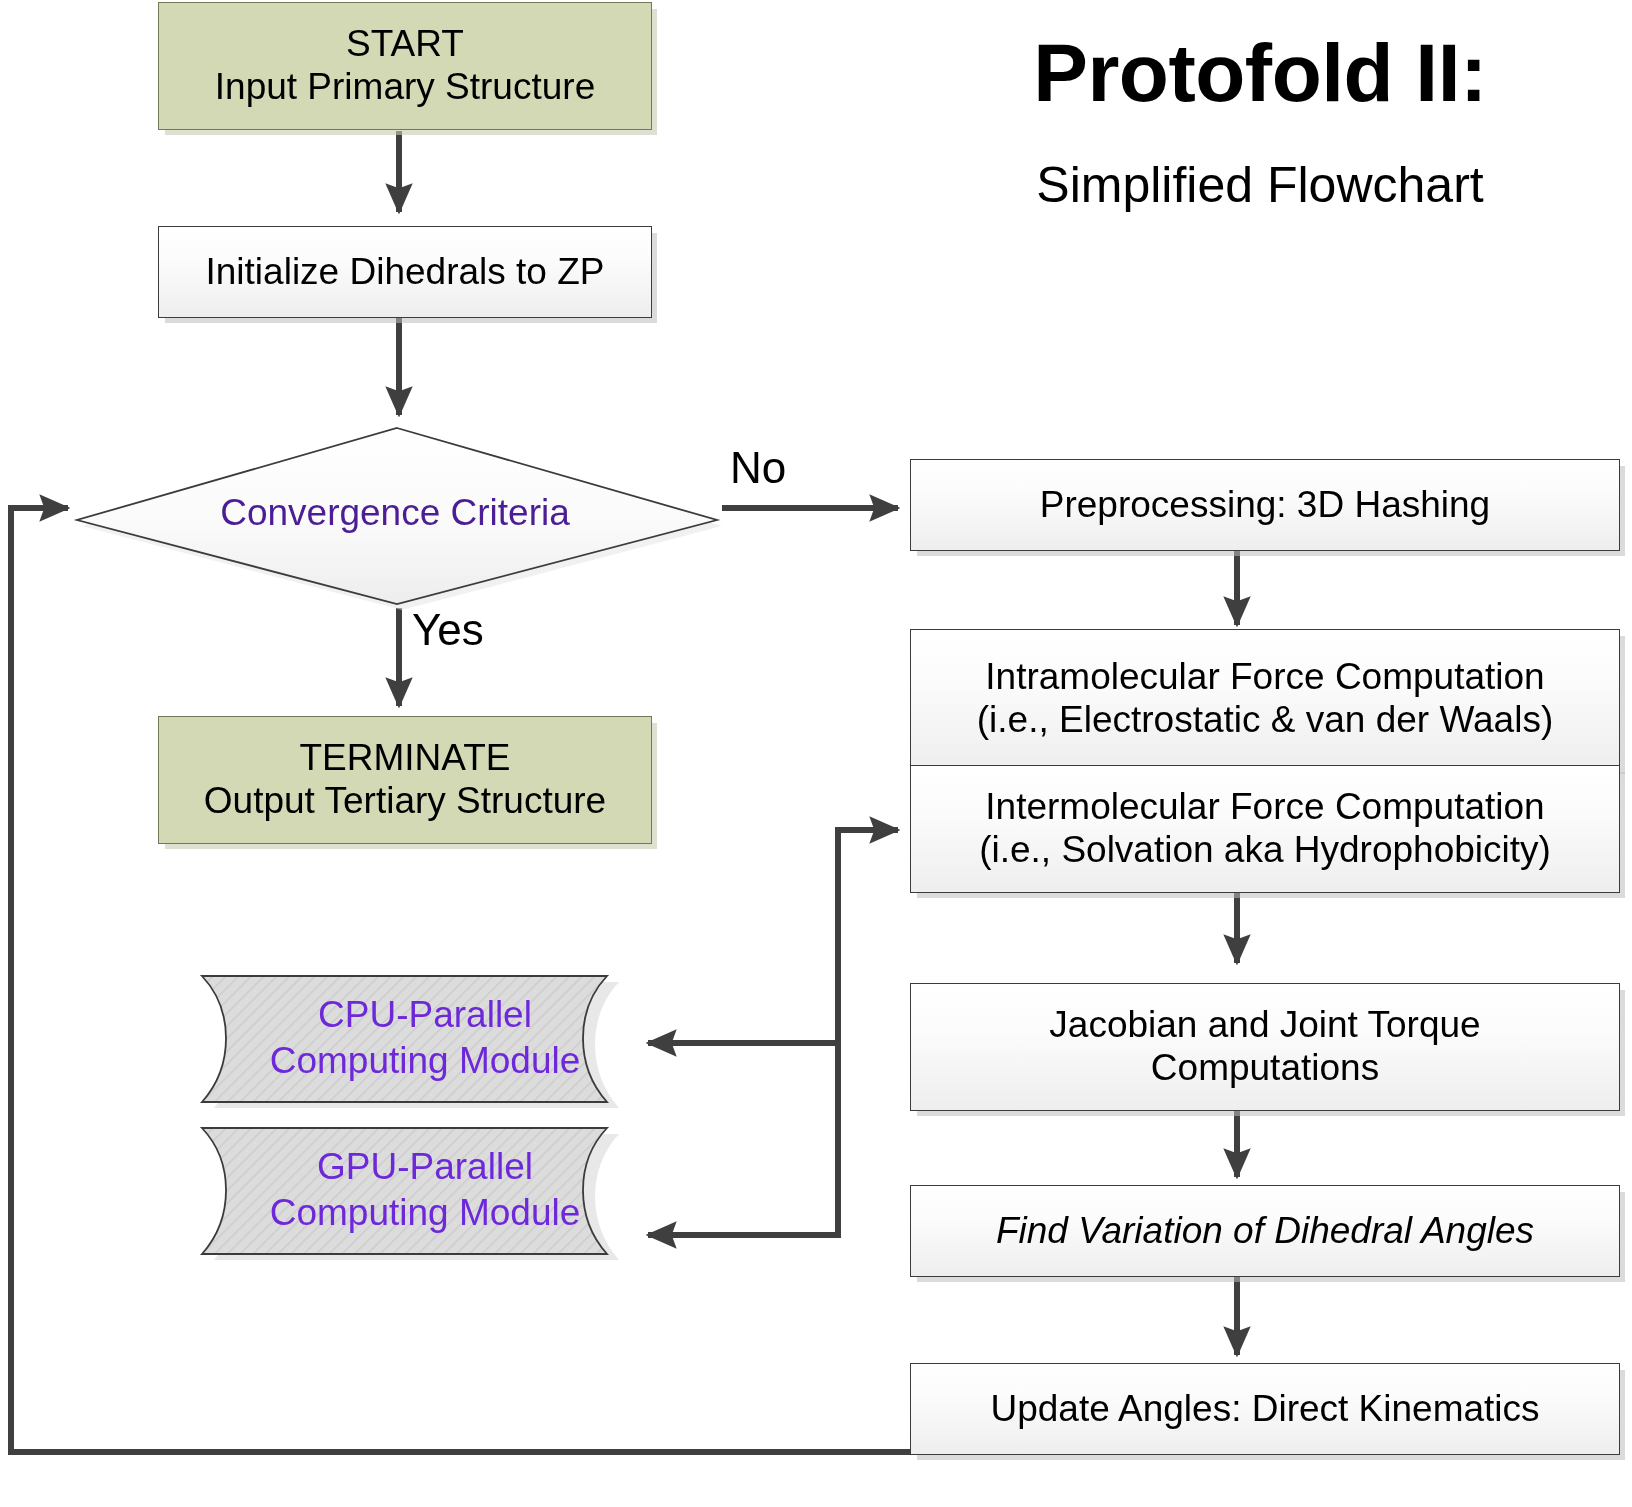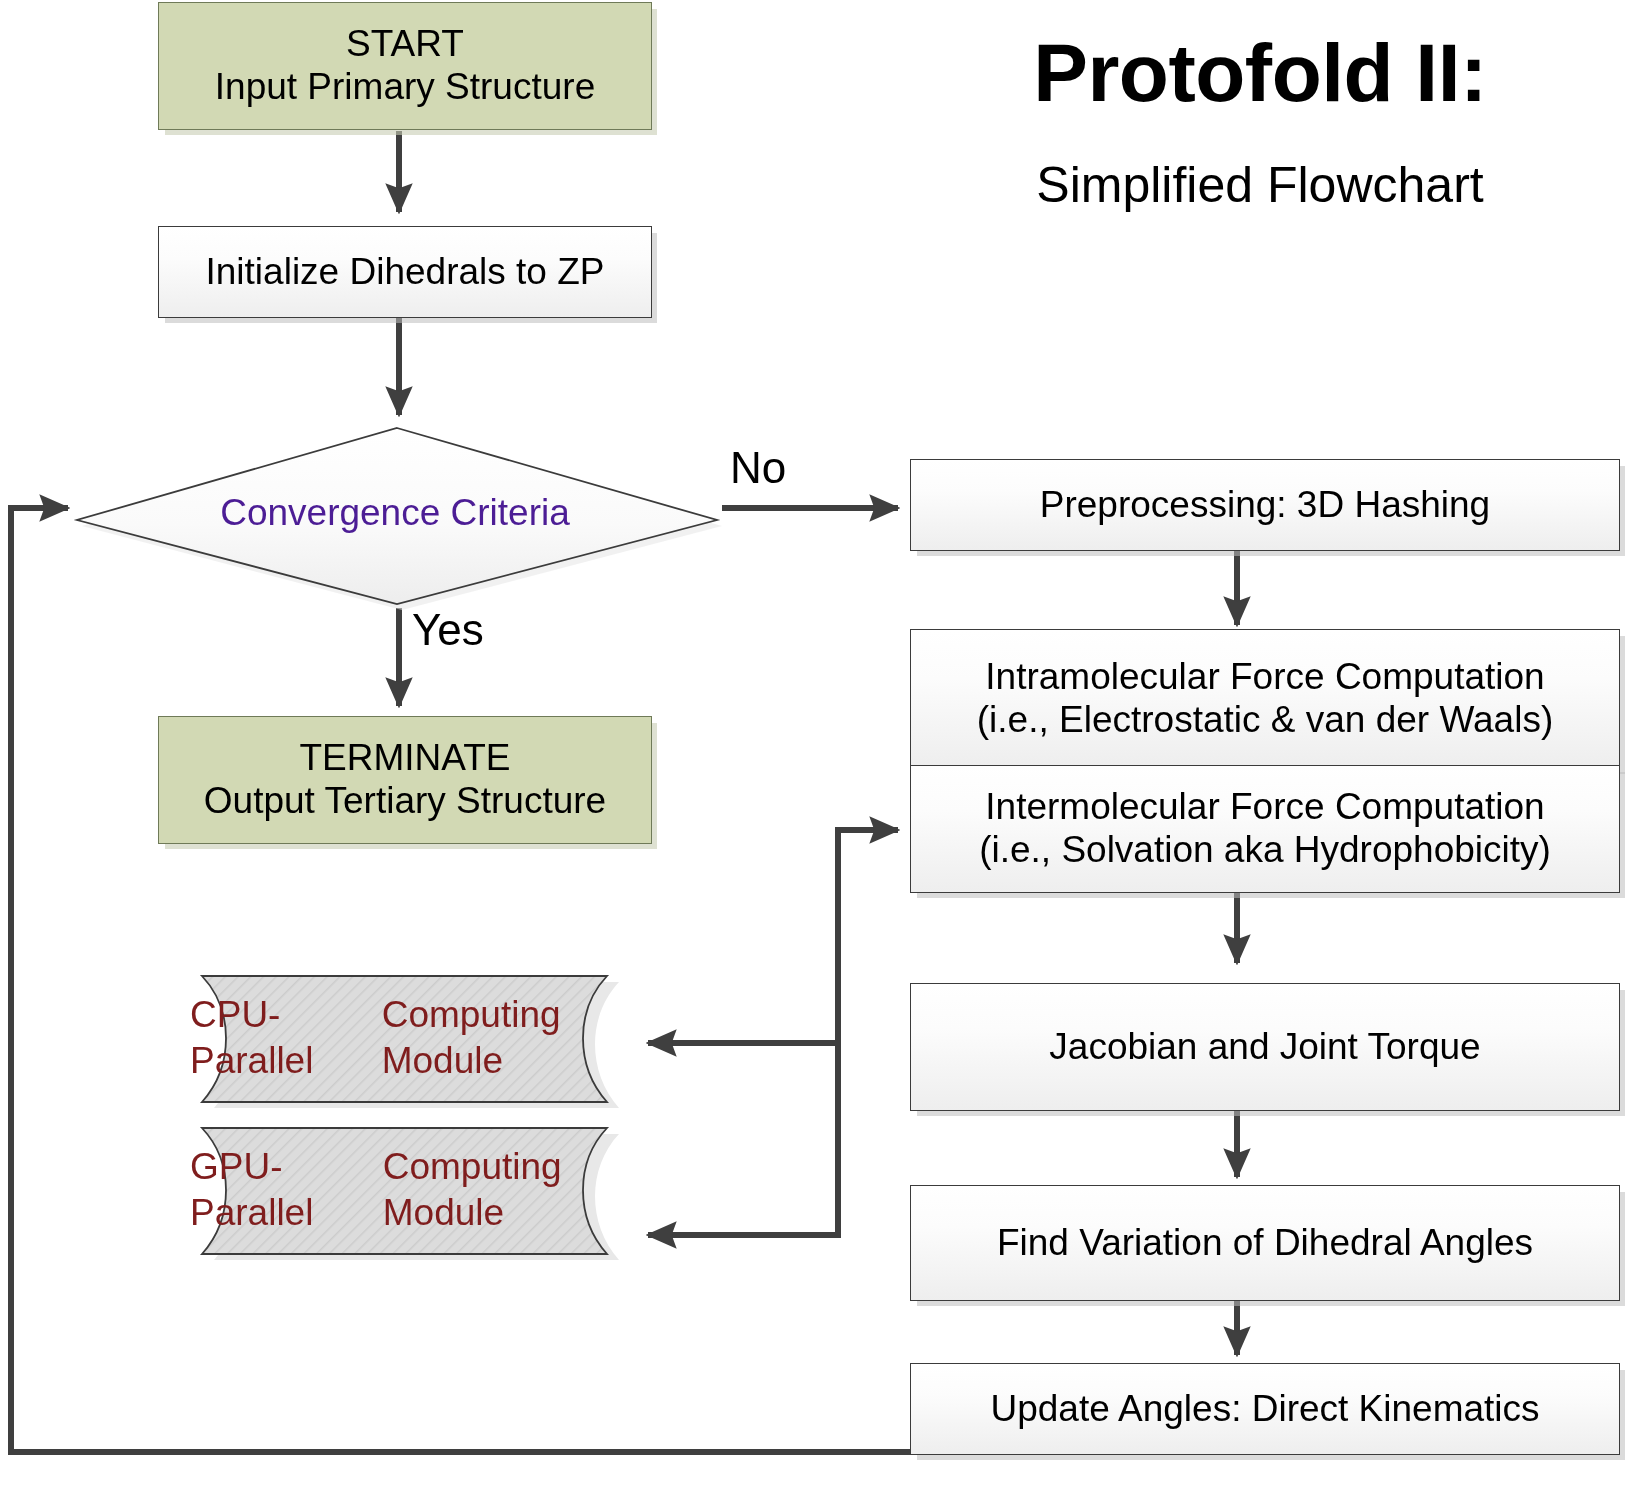--- a/index.html
+++ b/index.html
@@ -83,24 +83,25 @@
   .tape {
     position: absolute;
     z-index: 3;
   }
   .tape svg { position: absolute; left:0; top:0; }
   .tape .tlabel {
     position: absolute;
     left: 0; top: 0;
     width: 100%; height: 100%;
     display: flex;
+    flex-direction: column;
     align-items: center;
     justify-content: center;
     font-size: 37px;
-    color: #7f1d1d;
+    color: #6d28d9;
     line-height: 1.25;
   }
 
   
   .edge-label {
     position: absolute;
     z-index: 4;
     font-size: 44px;
     color: #000;
     white-space: nowrap;
@@ -222,24 +223,25 @@
   <div class="node proc" style="left:910px; top:765px; width:710px; height:128px;">
     <div class="lines">
       <span class="ln">Intermolecular Force Computation</span>
       <span class="ln">(i.e., Solvation aka Hydrophobicity)</span>
     </div>
   </div>
 
   <div class="node proc" style="left:910px; top:971px; width:710px; height:128px;margin-top:12px;">
     <div class="lines">
       <span class="ln">Jacobian and Joint Torque</span>
-    </div>
-  </div>
-
-  <div class="node proc" style="left:910px; top:1185px; width:710px; height:116px;">
+      <span class="ln">Computations</span>
+    </div>
+  </div>
+
+  <div class="node proc" style="left:910px; top:1185px; width:710px; height:92px;font-style:italic;">
     <div class="lines">
       <span class="ln">Find Variation of Dihedral Angles</span>
     </div>
   </div>
 
   <div class="node proc" style="left:910px; top:1363px; width:710px; height:92px;">
     <div class="lines">
       <span class="ln">Update Angles: Direct Kinematics</span>
     </div>
   </div>

